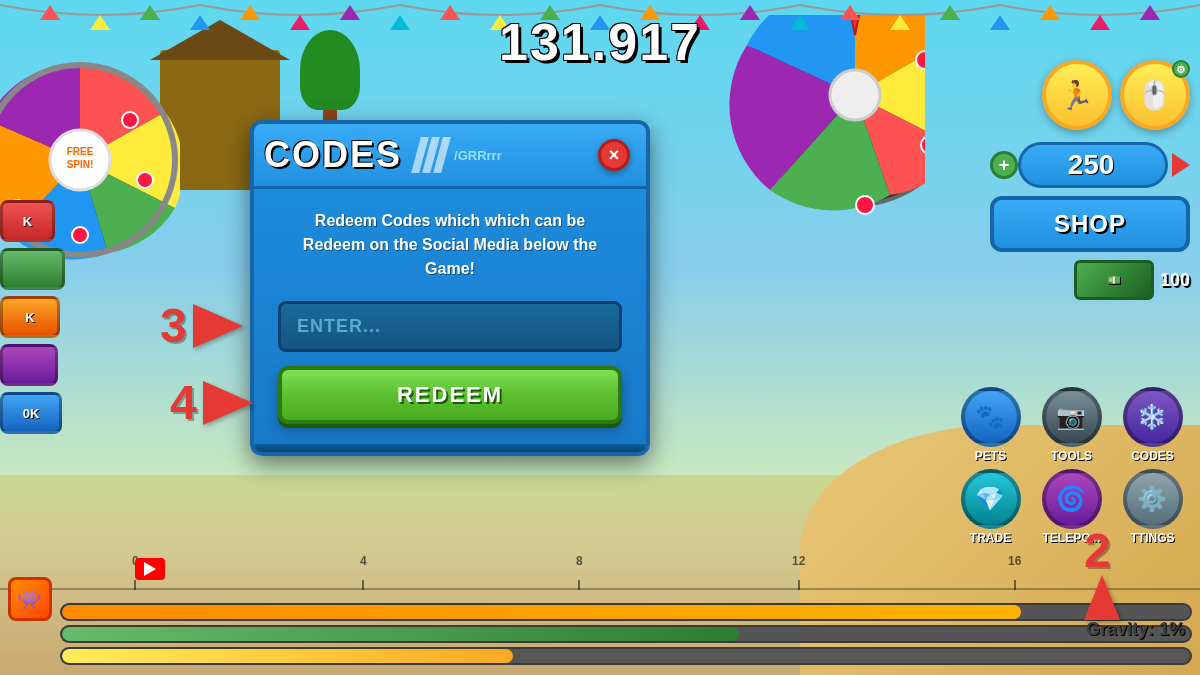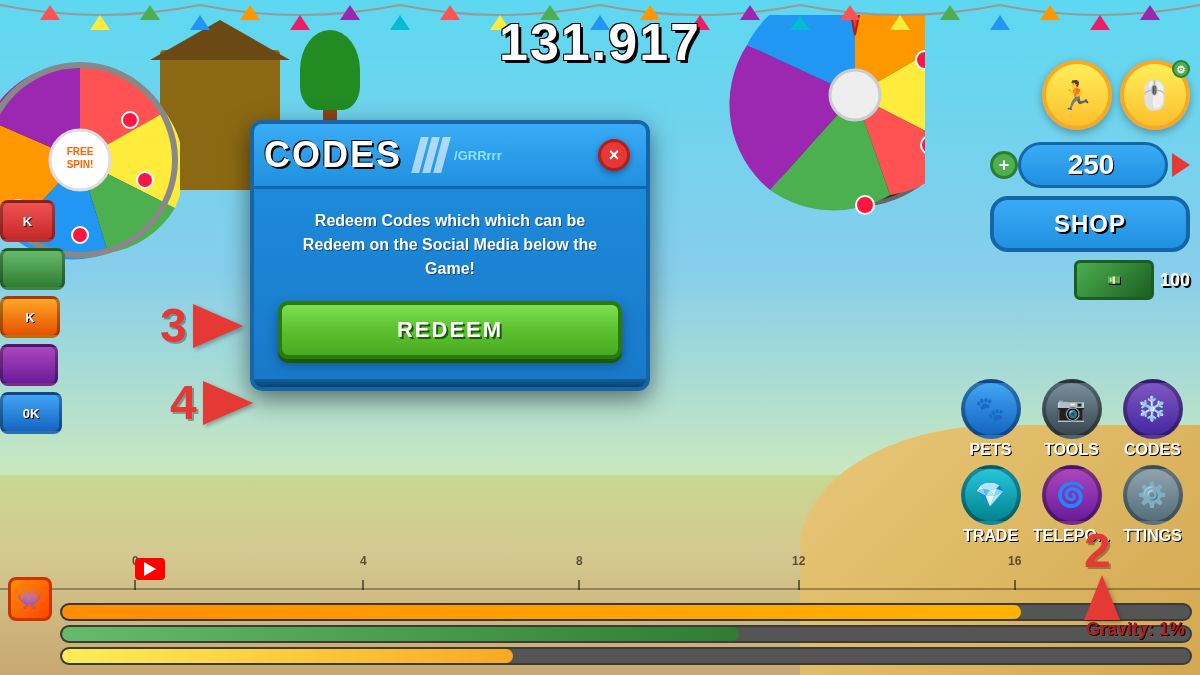--- a/index.html
+++ b/index.html
@@ -231,21 +231,21 @@
       height: 0;
       border-top: 12px solid transparent;
       border-bottom: 12px solid transparent;
       border-left: 18px solid #E53935;
       margin-left: 4px;
     }
 
     .shop-btn {
       background: linear-gradient(180deg, #3AABF5 0%, #2090E0 100%);
       border: 4px solid #1565A8;
-      border-radius: 18px;
+      border-radius: 12px;
       padding: 10px 30px;
       font-size: 24px;
       font-weight: 900;
       color: white;
       text-shadow: 2px 2px 0 #000;
       cursor: pointer;
       letter-spacing: 1px;
     }
 
     
@@ -272,21 +272,21 @@
       height: 60px;
       border-radius: 50%;
       border: 4px solid rgba(0,0,0,0.3);
       display: flex;
       align-items: center;
       justify-content: center;
       font-size: 24px;
     }
 
     .icon-label {
-      font-size: 16px;
+      font-size: 12px;
       font-weight: 900;
       color: white;
       text-shadow: 1px 1px 0 #000;
     }
 
     
     .bottom-bars {
       position: absolute;
       bottom: 0;
       left: 0;
@@ -483,21 +483,21 @@
       border-left: 12px solid white;
     }
 
     
     .gravity-text {
       position: absolute;
       bottom: 35px;
       right: 15px;
       font-size: 18px;
       font-weight: 900;
-      color: #b91c1c;
+      color: #404040;
       text-shadow: 1px 1px 0 #000;
       z-index: 15;
     }
 
     
     .arrow-2-container {
       position: absolute;
       right: 80px;
       bottom: 55px;
       z-index: 30;
@@ -677,20 +677,21 @@
       </div>
       <span class="modal-subtitle">/GRRrrr</span>
     </div>
     <div class="close-btn">×</div>
   </div>
   <div class="modal-body">
     <div class="modal-description">
       <span>Redeem Codes which which can be</span><br>
       <span>Redeem on the Social Media below the Game!</span>
     </div>
+    <input class="code-input" type="text" placeholder="ENTER..." style="">
     <div class="redeem-btn">REDEEM</div>
   </div>
   <div class="modal-footer-shadow"></div>
 </div>
 
 <div class="red-arrow arrow-3">
   <span class="arrow-number">3</span>
   <div class="arrow-shape"></div>
 </div>
 

